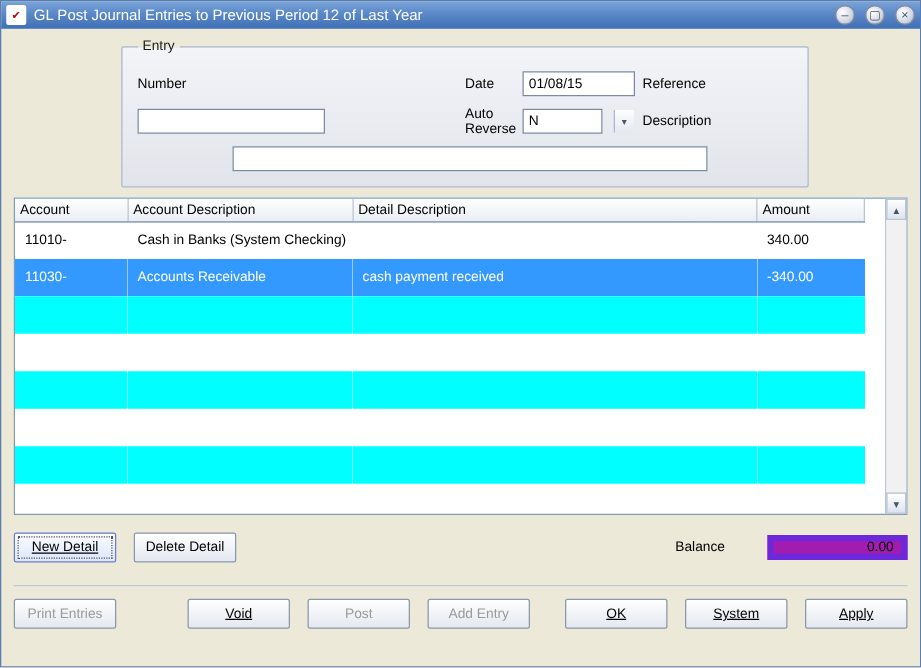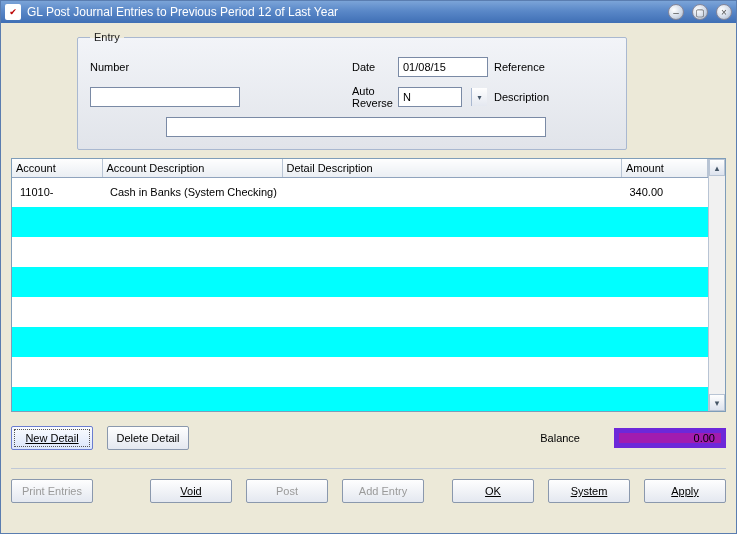--- a/index.html
+++ b/index.html
@@ -53,21 +53,21 @@
     flex: 1;
     padding: 8px 10px 10px 10px;
     display:flex;
     flex-direction:column;
   }
   fieldset.entry {
     border: 1px solid #a9b8d0;
     border-radius: 2px;
     background: linear-gradient(to bottom, #f2f4f8, #e1e4ea);
     padding: 10px 12px 12px 12px;
-    margin: 0 0 8px 66px;
+    margin: 0 0 8px 86px;
     width: 508px;
   }
   fieldset.entry legend {
     font-size: 11px;
     color: #1a1a1a;
     padding: 0 4px;
   }
   .entry-row {
     display: grid;
     grid-template-columns: 70px 180px 40px 90px 120px;
@@ -92,20 +92,21 @@
     display:flex;align-items:center;justify-content:center;
     cursor:pointer;
   }
   .lookup-btn svg { width:14px;height:14px; }
   
   .grid-wrapper {
     border: 1px solid #7f9db9;
     background:#fff;
     display:flex;
     height: 254px;
+    gap: 16px;
   }
   .grid-body { flex:1; overflow:hidden; }
   table.grid {
     width: 100%;
     border-collapse: collapse;
     table-layout: fixed;
   }
   table.grid th {
     text-align: left;
     font-weight: normal;
@@ -262,20 +263,26 @@
               <th>Amount</th>
             </tr>
           </thead>
           <tbody>
             <tr>
               <td>11010-</td>
               <td>Cash in Banks (System Checking)</td>
               <td></td>
               <td>340.00</td>
             </tr>
+            <tr class="selected">
+              <td>11030-</td>
+              <td>Accounts Receivable</td>
+              <td>cash payment received</td>
+              <td>-340.00</td>
+            </tr>
             <tr class="cyan-row stripe-empty">
                 <td></td>
                 <td></td>
                 <td></td>
                 <td></td>
               </tr>
             <tr class="stripe-empty">
                 <td></td>
                 <td></td>
                 <td></td>

